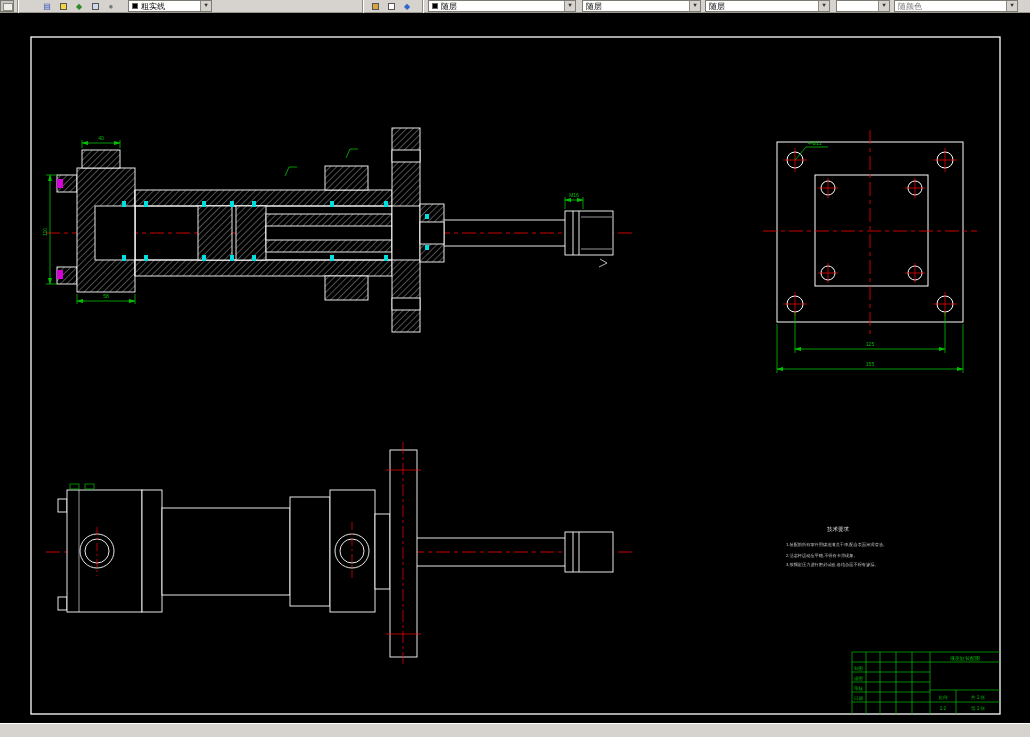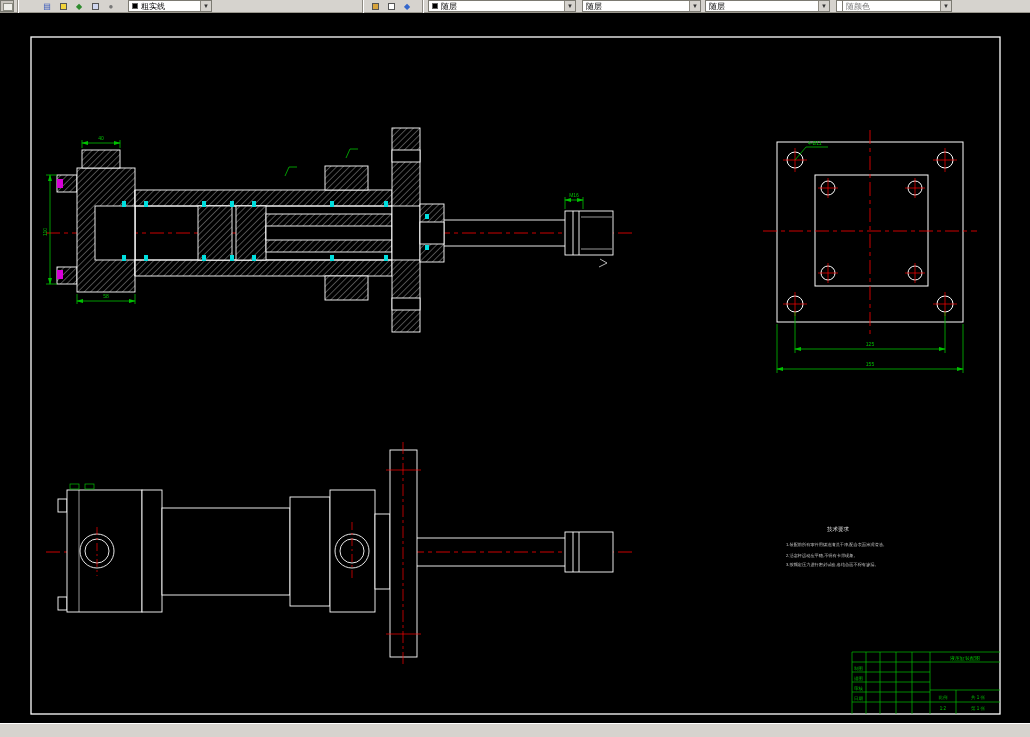--- a/index.html
+++ b/index.html
@@ -15,21 +15,21 @@
   .tb-win:before { content:""; position:absolute; left:2px; top:2px; width:8px; height:6px;
                    background:#efefea; border:1px solid #8a8a80; }
   .sep { position:absolute; top:0; width:2px; height:13px;
          border-left:1px solid #8d8a82; border-right:1px solid #ffffff; }
   .tb-btn { position:absolute; top:1px; width:14px; height:11px; background:#d6d3ce;
             border:1px solid #d6d3ce; display:flex; align-items:center; justify-content:center; }
   .tb-btn .g { font-size:8px; line-height:8px; }
   .sq { display:inline-block; width:7px; height:7px; border:1px solid #555; }
   .combo { position:absolute; top:0; height:12px; background:#ffffff;
            border:1px solid #7c7a72; display:flex; align-items:center;
-           padding-left:3px; overflow:hidden; }
+           padding-left:3px; overflow:hidden;font-family:Liberation Mono, monospace; }
   .combo .ct { font-size:8px; color:#000; white-space:nowrap; line-height:11px; }
   .combo .swatch { width:6px; height:6px; background:#000; border:1px solid #666;
                    margin-right:3px; flex:0 0 auto; }
   .combo .arrow { position:absolute; right:0; top:0; width:11px; height:10px;
                   background:#d6d3ce; border-left:1px solid #8d8a82;
                   font-size:6px; color:#333; text-align:center; line-height:10px; }
 
   
   .bottombar { position:absolute; bottom:0; left:0; width:1030px; height:14px;
                background:#d6d3ce; border-top:1px solid #ffffff; z-index:5; }
@@ -89,21 +89,21 @@
       <span class="ct">随层</span>
       <span class="arrow">▼</span>
     </div>
     <div class="combo" style="left:705px;width:125px">
       <span class="ct">随层</span>
       <span class="arrow">▼</span>
     </div>
     <div class="combo" style="left:836px;width:54px">
       <span class="arrow">▼</span>
     </div>
-    <div class="combo" style="left:842px;width:110px">
+    <div class="combo" style="left:894px;width:124px">
       <span class="ct" style="color:#777">随颜色</span>
       <span class="arrow">▼</span>
     </div>
   </div>
 
   <svg class="canvas" width="1030" height="737" viewBox="0 0 1030 737">
     <defs>
       <pattern id="h" width="4.5" height="4.5" patternUnits="userSpaceOnUse" patternTransform="rotate(45)">
         <rect width="4.5" height="4.5" fill="#000"></rect>
         <line x1="0" y1="0" x2="0" y2="4.5" stroke="#d8d8d8" stroke-width="0.7"></line>

